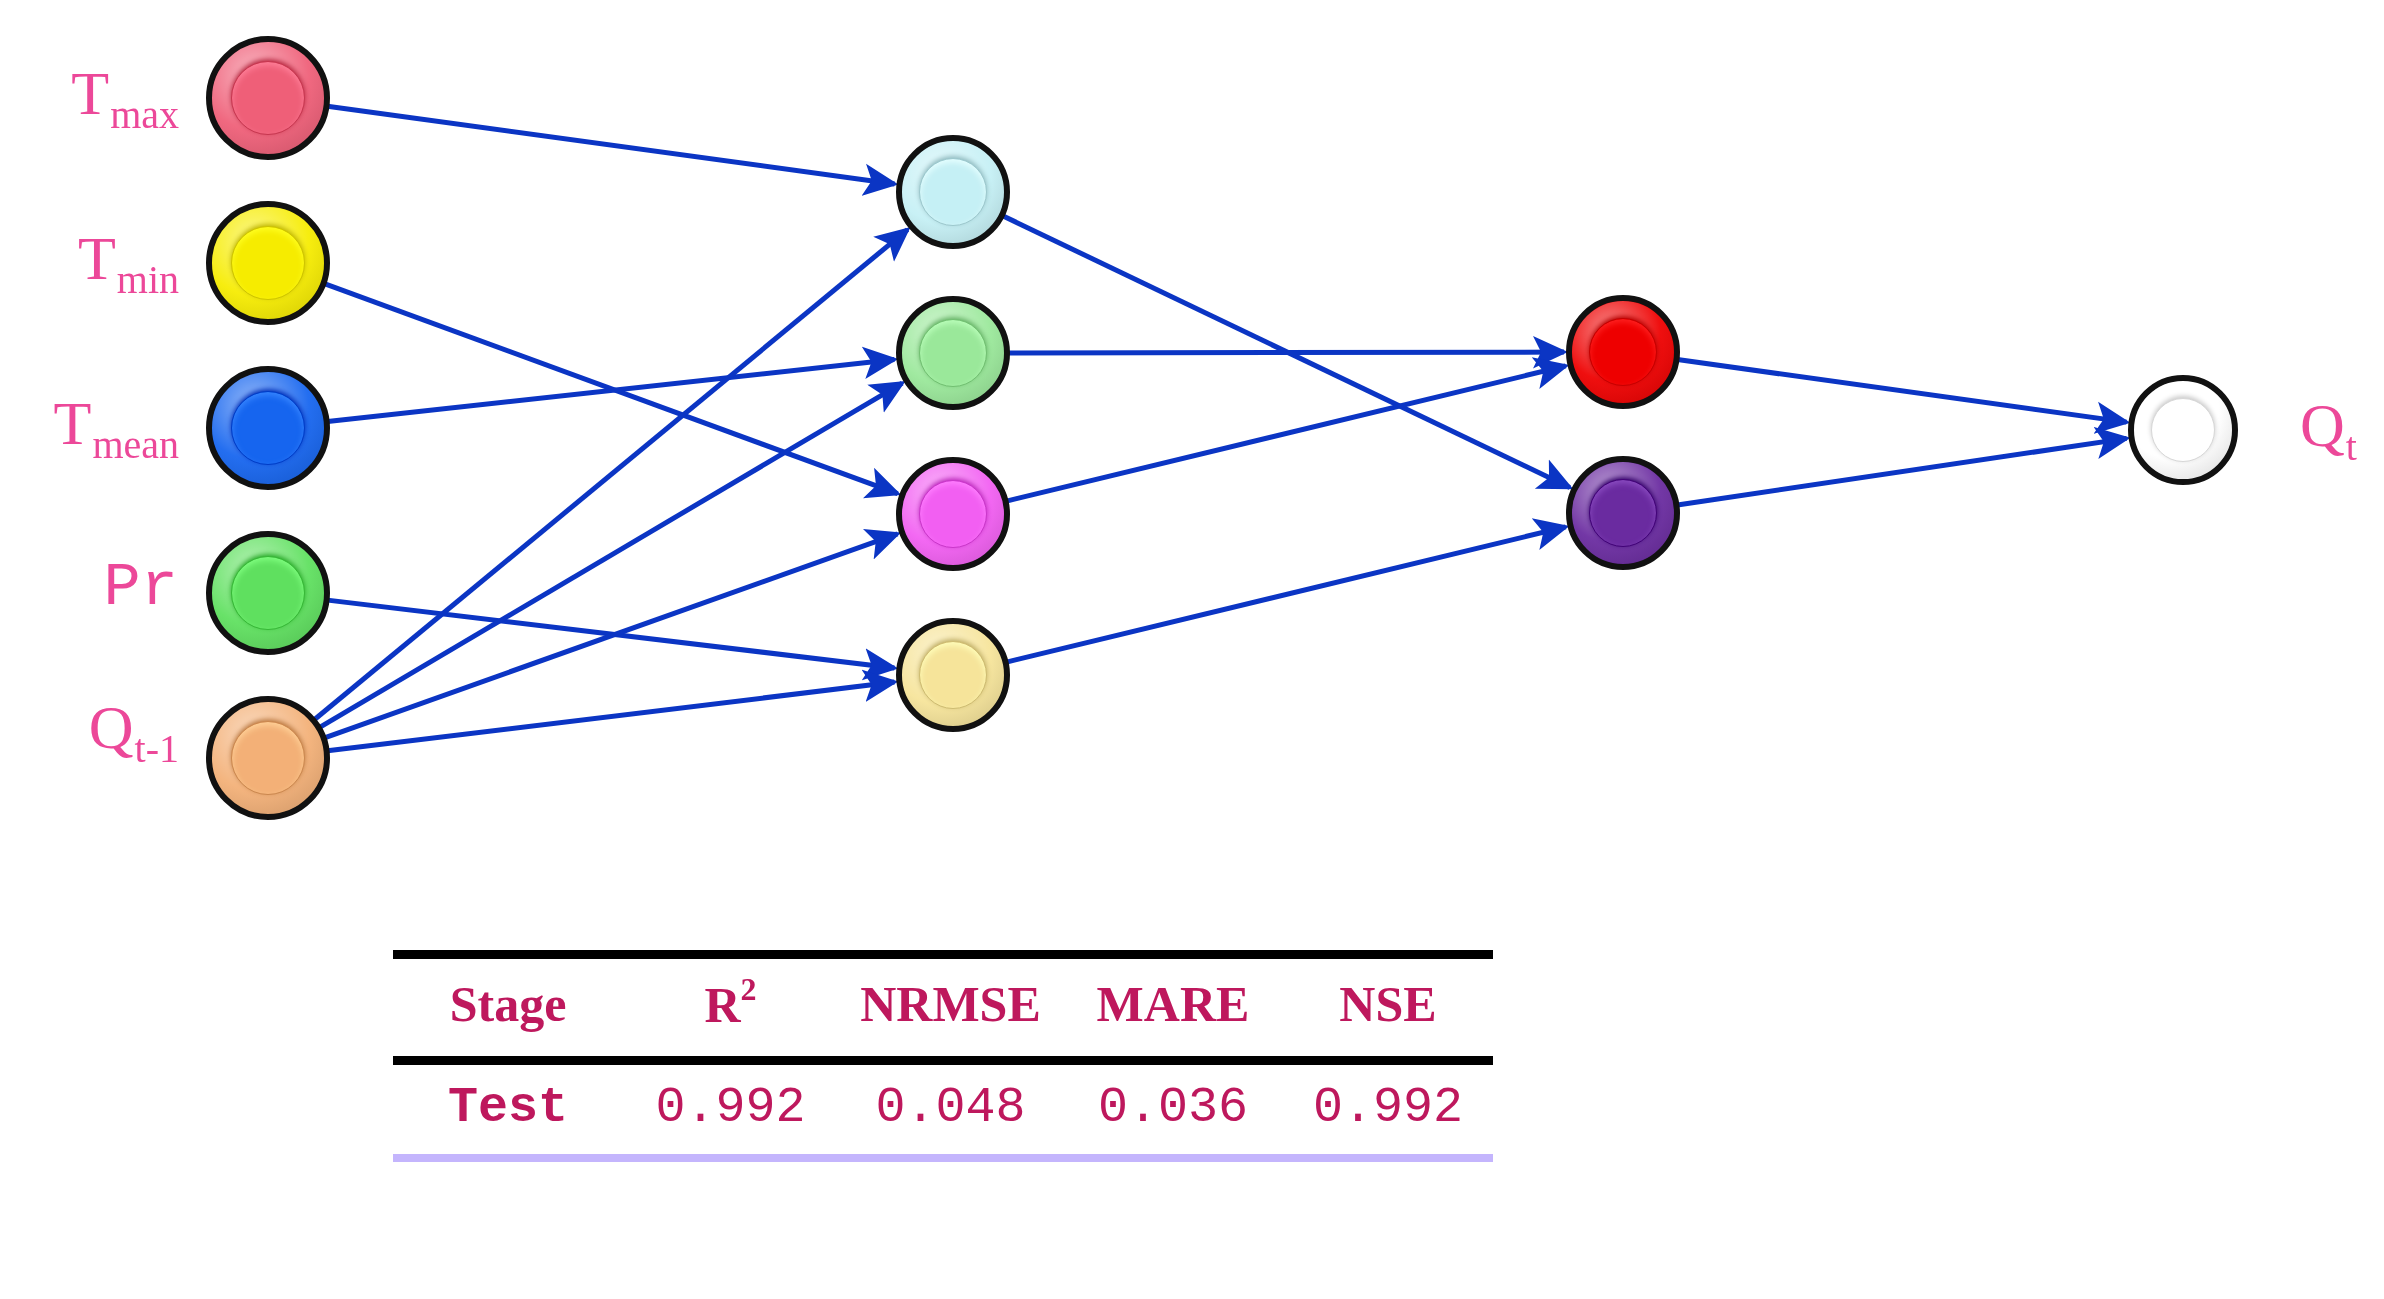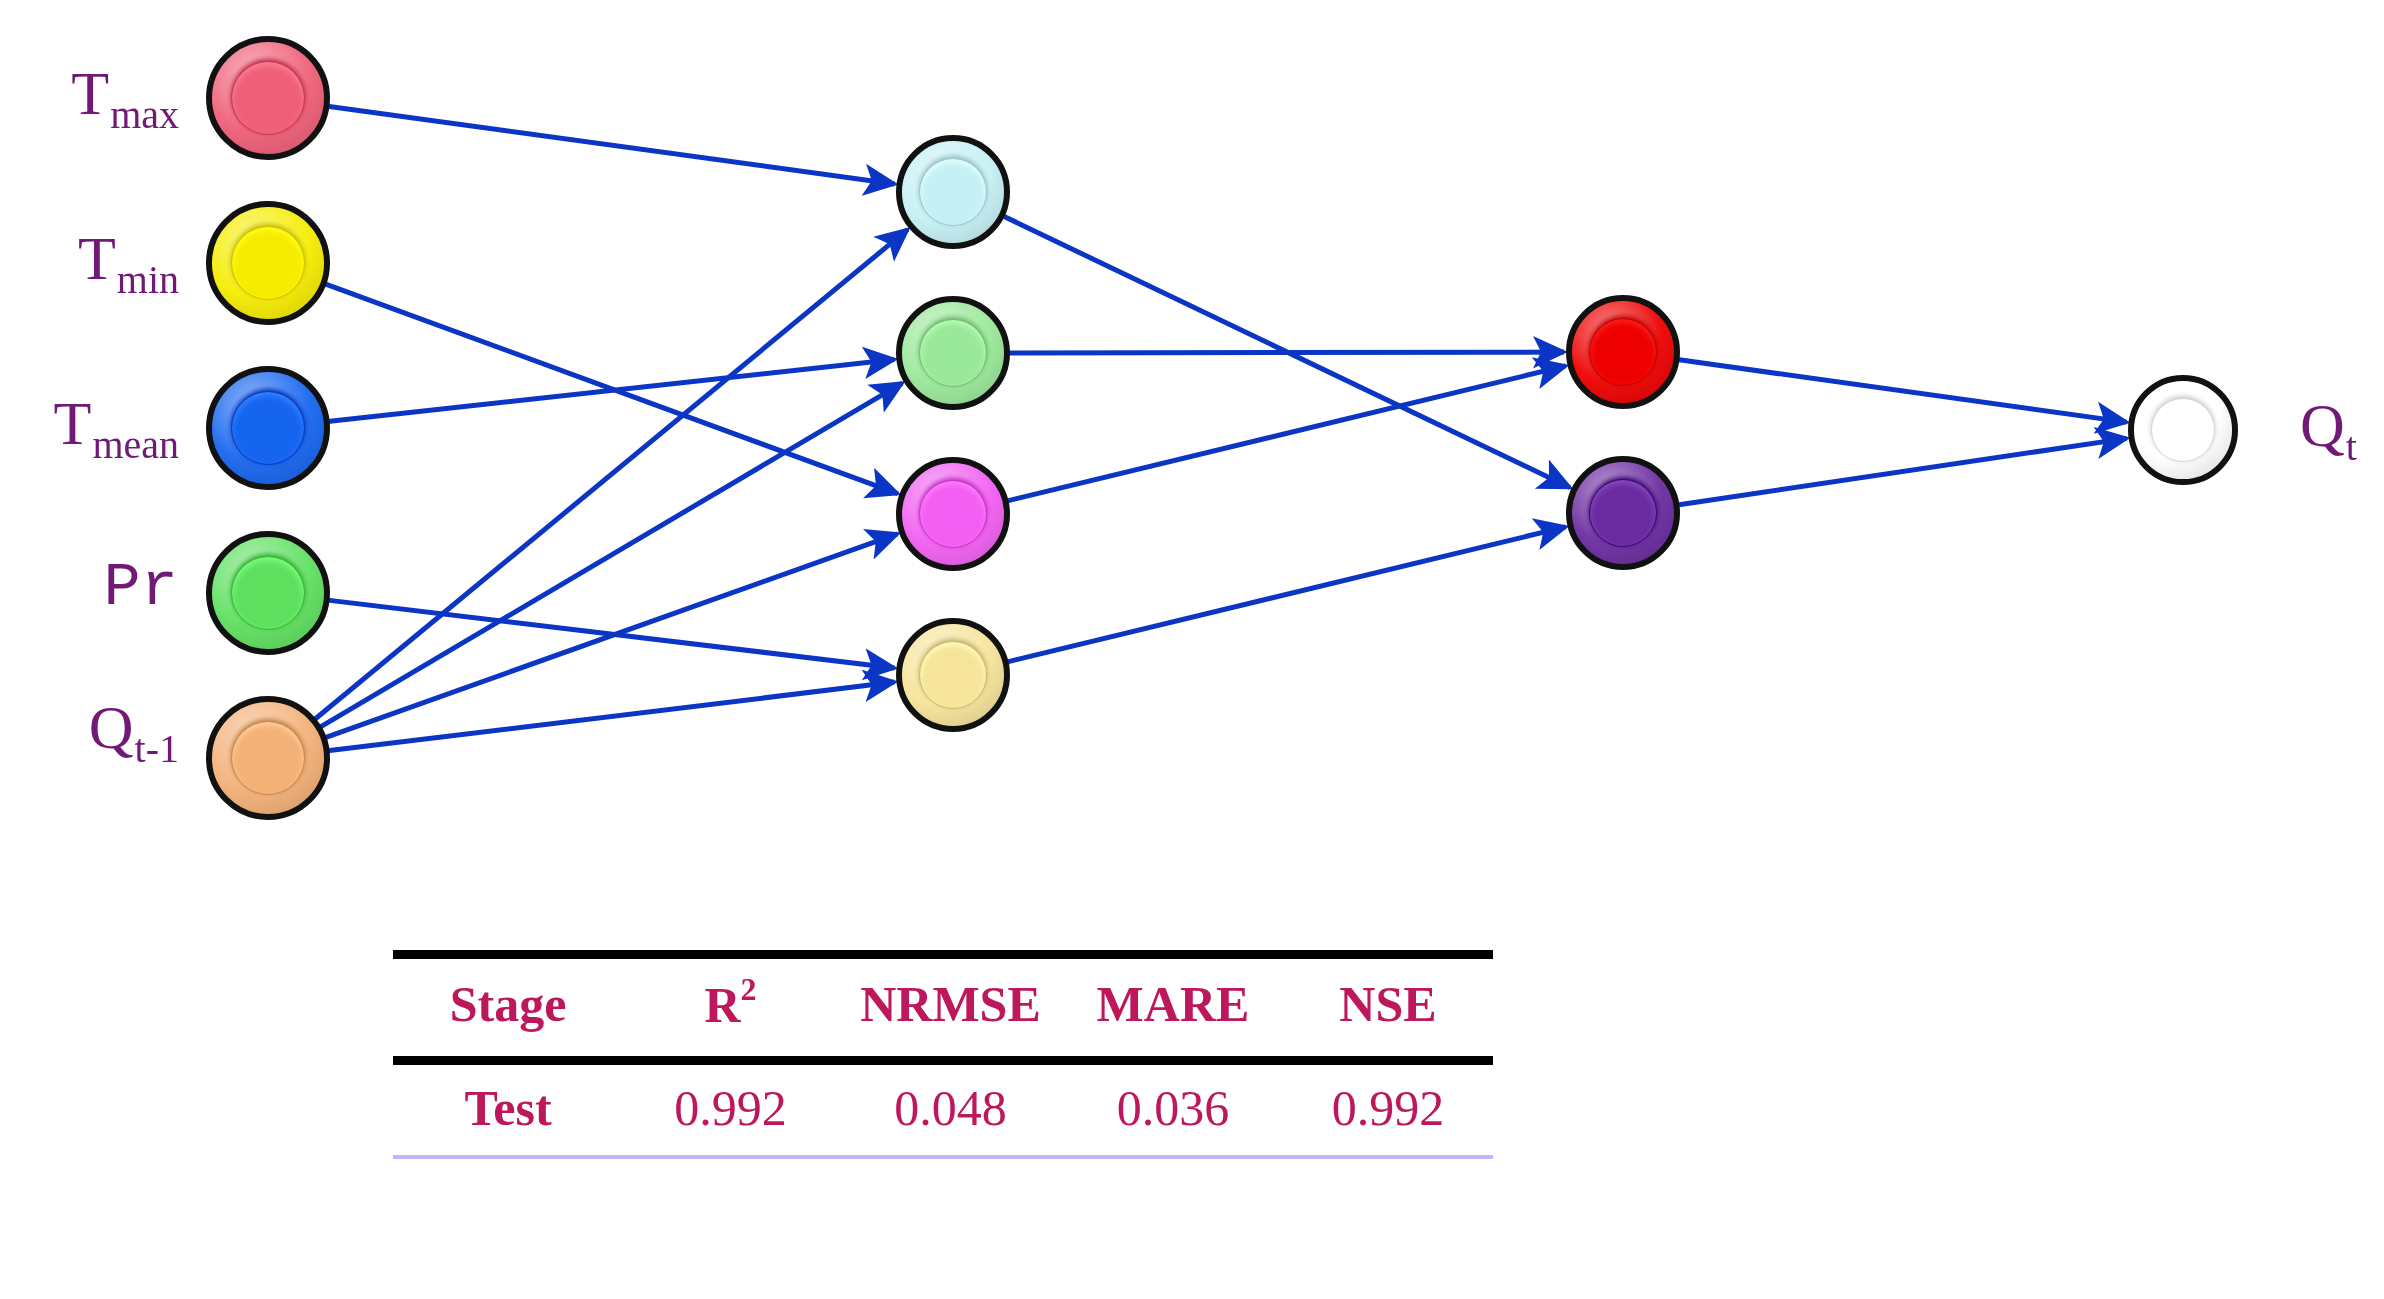--- a/index.html
+++ b/index.html
@@ -40,21 +40,21 @@
     box-sizing: border-box;
   }
   .node .ring-inner {
     position: absolute;
     border-radius: 50%;
     box-sizing: border-box;
   }
 
   .node-label {
     position: absolute;
-    color: #701a75;
+    color: #ec4899;
     font-family: "Liberation Serif", "DejaVu Serif", serif;
     white-space: nowrap;
     line-height: 1;
   }
   .node-label .base {
     font-size: 62px;
   }
   .node-label .sub {
     font-size: 40px;
     vertical-align: sub;
@@ -83,22 +83,23 @@
     text-align: center;
     border-top: 9px solid #000;
     border-bottom: 9px solid #000;
   }
   table.metrics tbody td {
     font-size: 50px;
     padding: 14px 0 14px 0;
     text-align: center;
   }
   table.metrics tbody tr:last-child td {
-    border-bottom: 4px solid #c4b5fd;
+    border-bottom: 8px solid #c4b5fd;
     padding-bottom: 18px;
+    font-family: Liberation Mono, monospace;
   }
   table.metrics tbody td.stage-cell {
     font-weight: bold;
   }
   th .sup {
     font-size: 32px;
     vertical-align: super;
     position: relative;
     top: -4px;
   }

